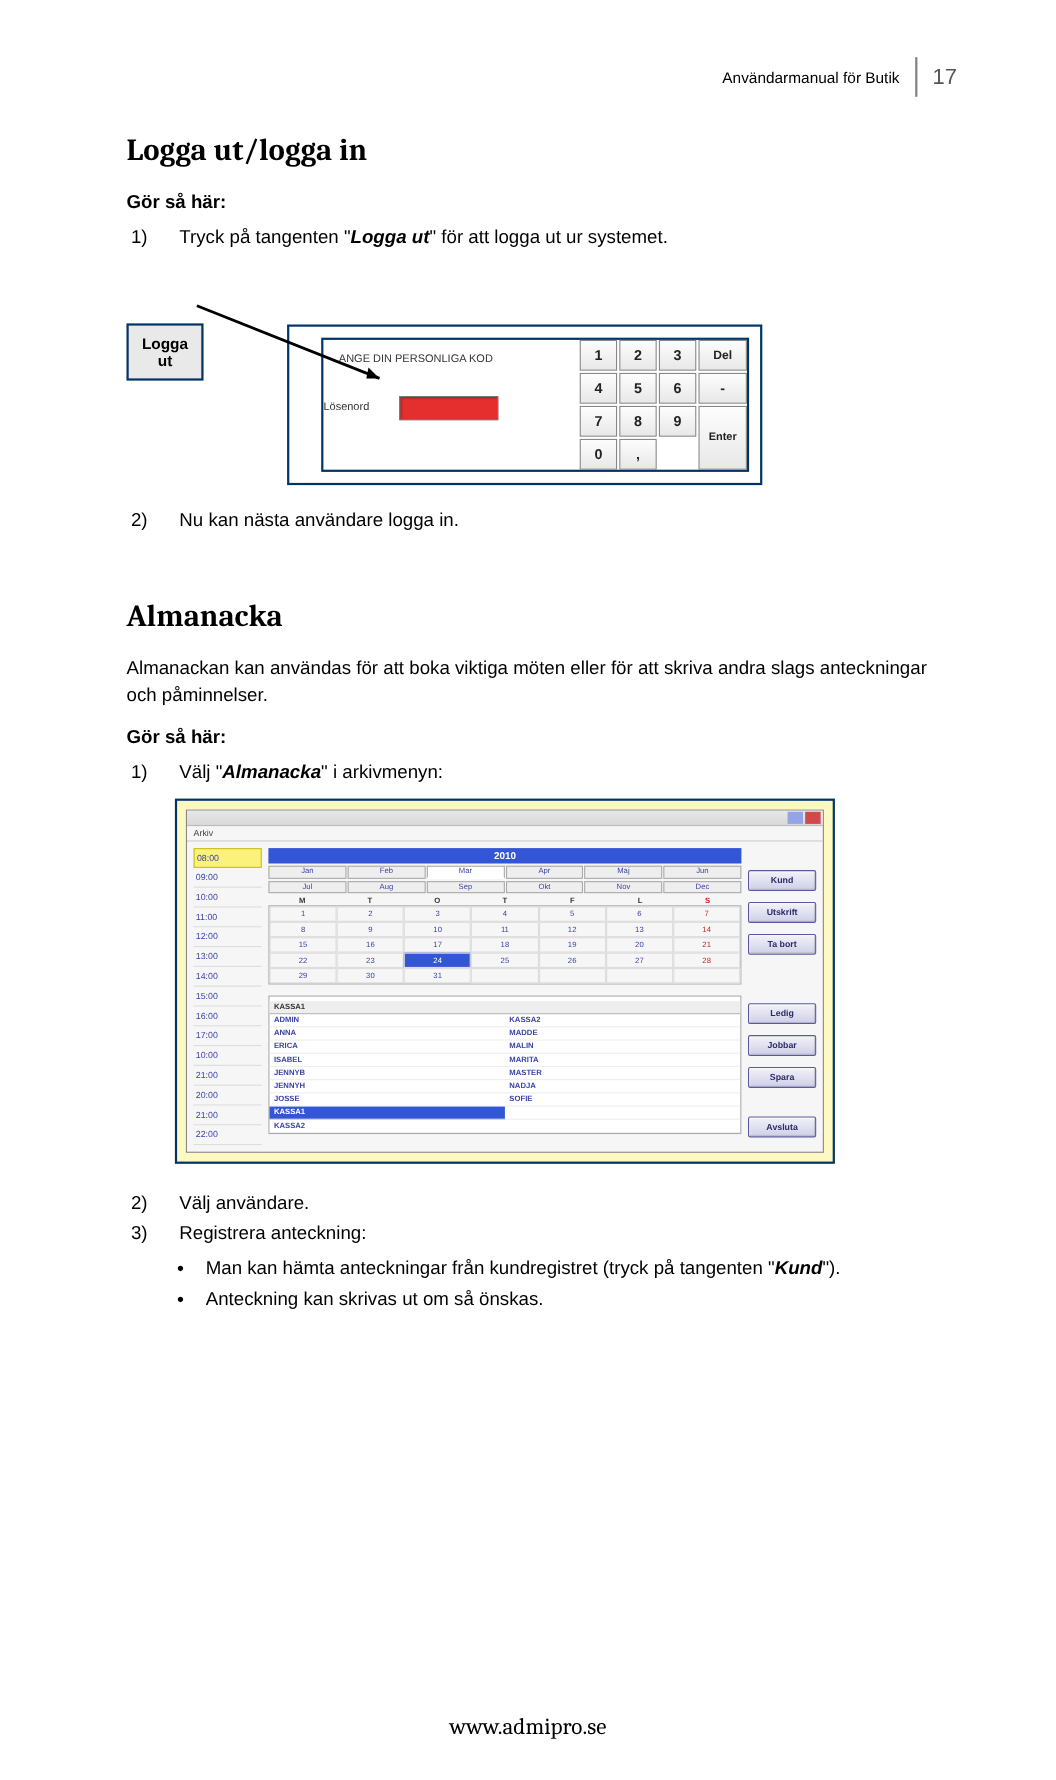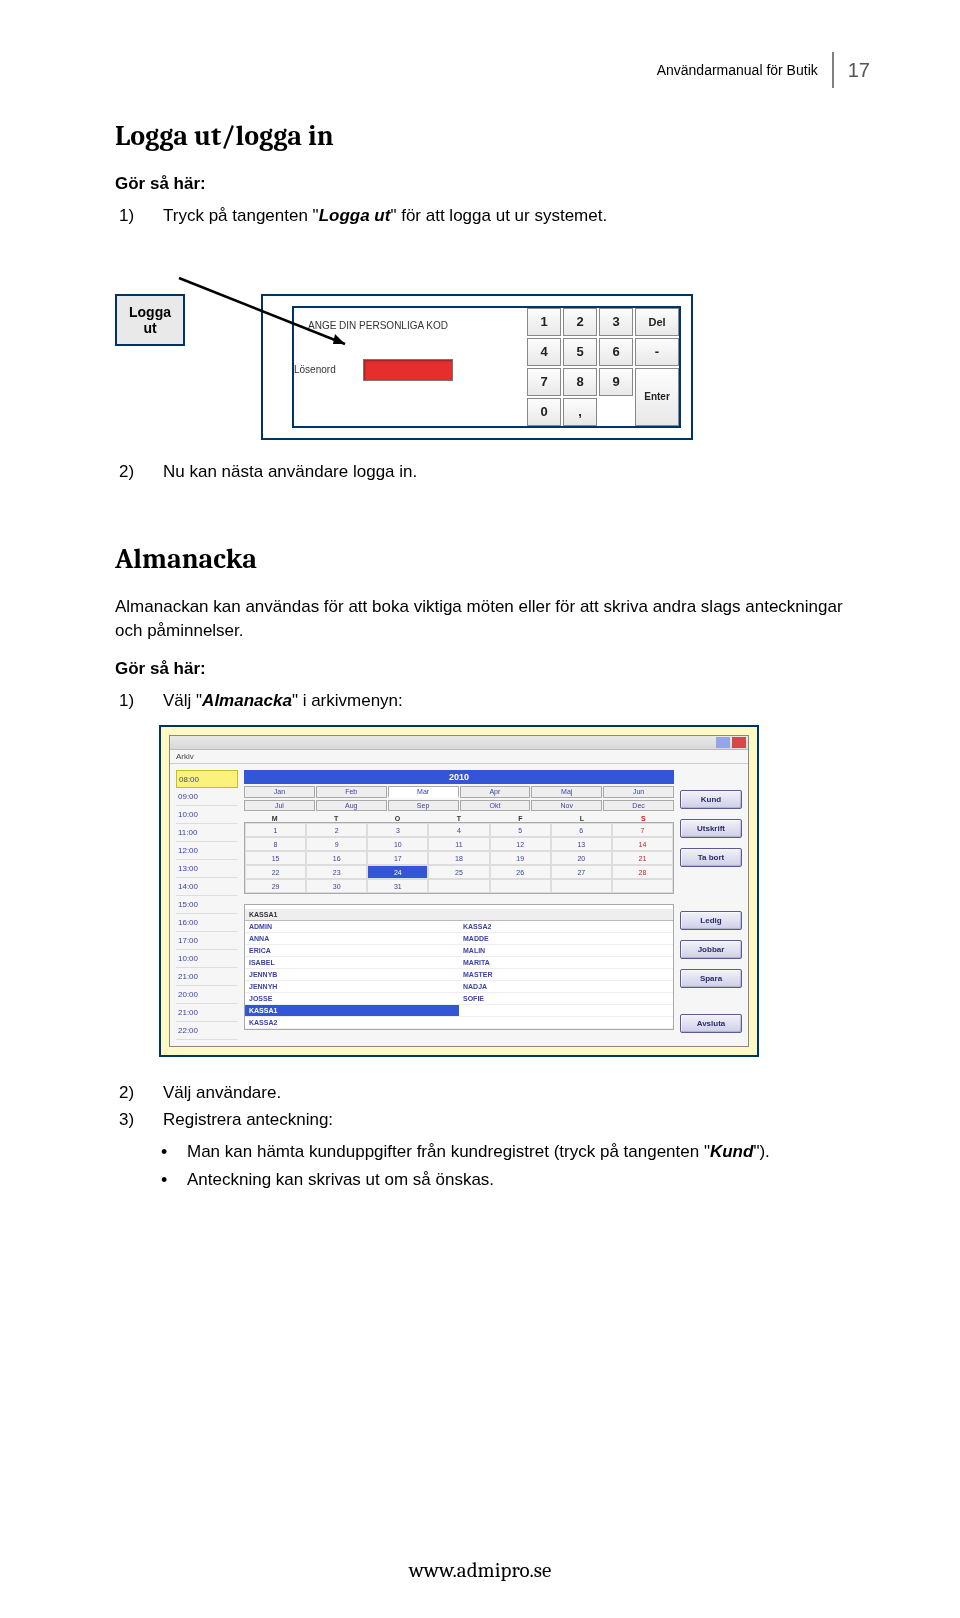--- a/index.html
+++ b/index.html
@@ -531,20 +531,20 @@
     <ol class="num">
       <li><span class="n">2)</span>
         <span>Välj användare.</span>
       </li>
       <li><span class="n">3)</span>
         <span>Registrera anteckning:</span>
       </li>
     </ol>
     <ul class="bul">
       <li>
-        <span>Man kan hämta kunduppgifter från kundregistret (tryck på tangenten "</span><span class="bold ital">Kund</span><span>").</span>
+        <span>Man kan hämta anteckningar från kundregistret (tryck på tangenten "</span><span class="bold ital">Kund</span><span>").</span>
       </li>
       <li>Anteckning kan skrivas ut om så önskas.</li>
     </ul>
   </div>
 
   <div class="footer-link">www.admipro.se</div>
 </div>
 
 </body></html>

